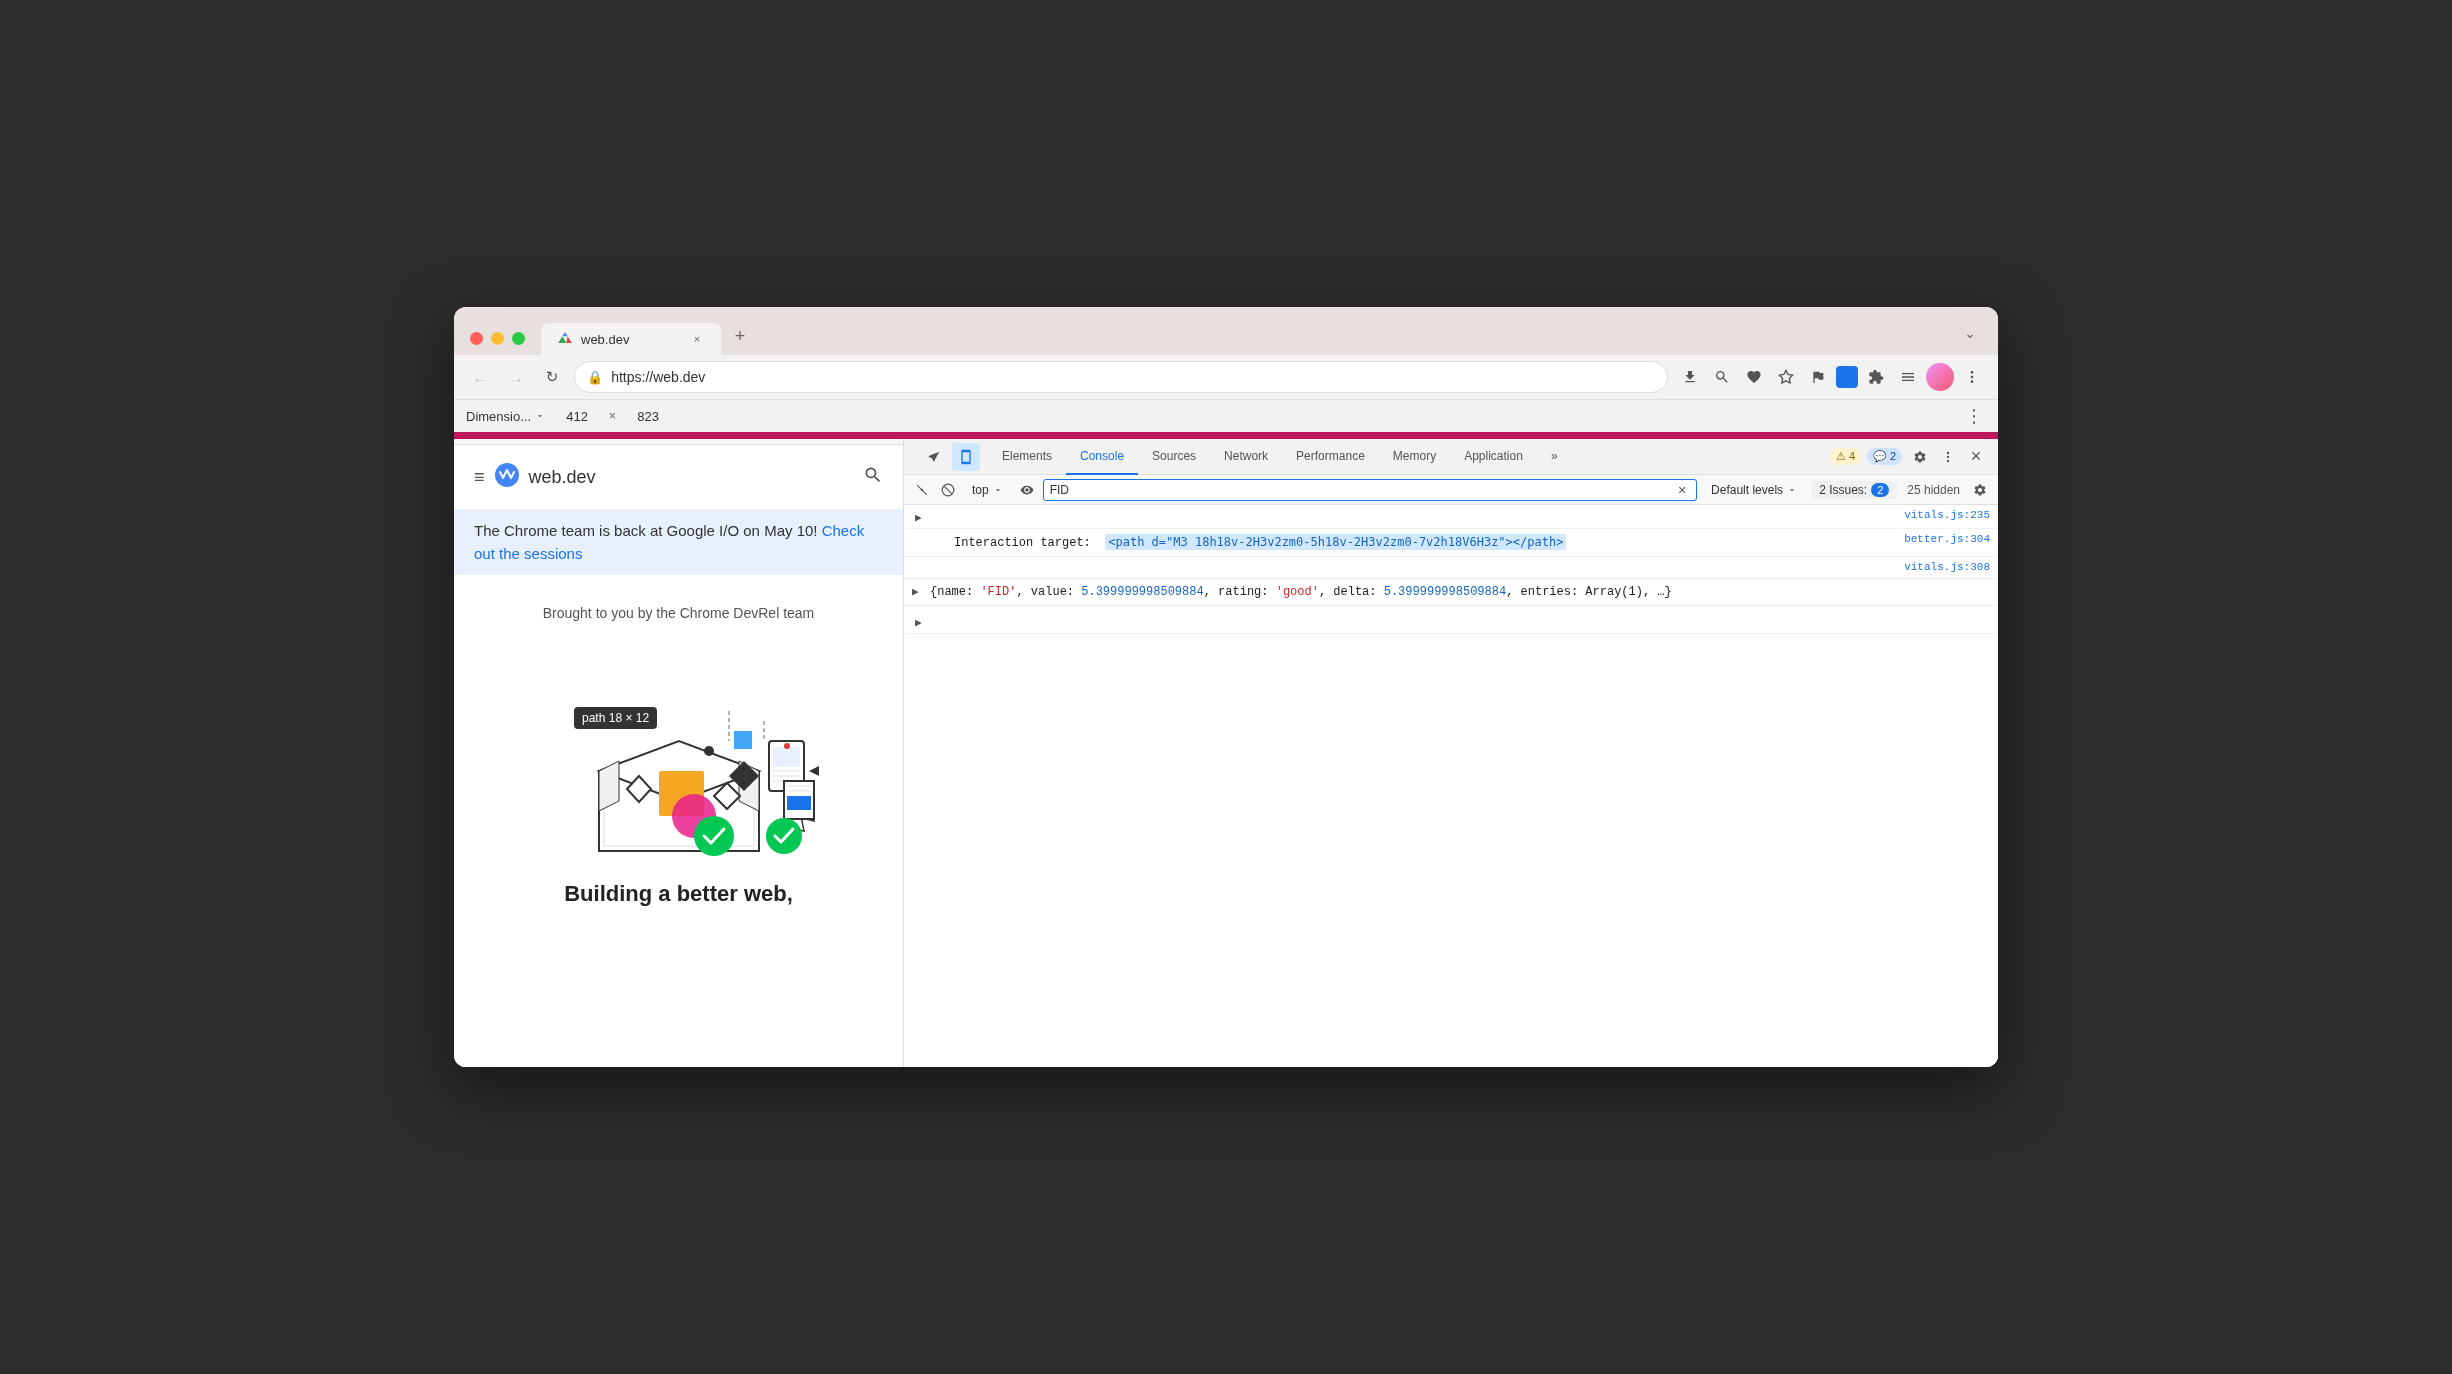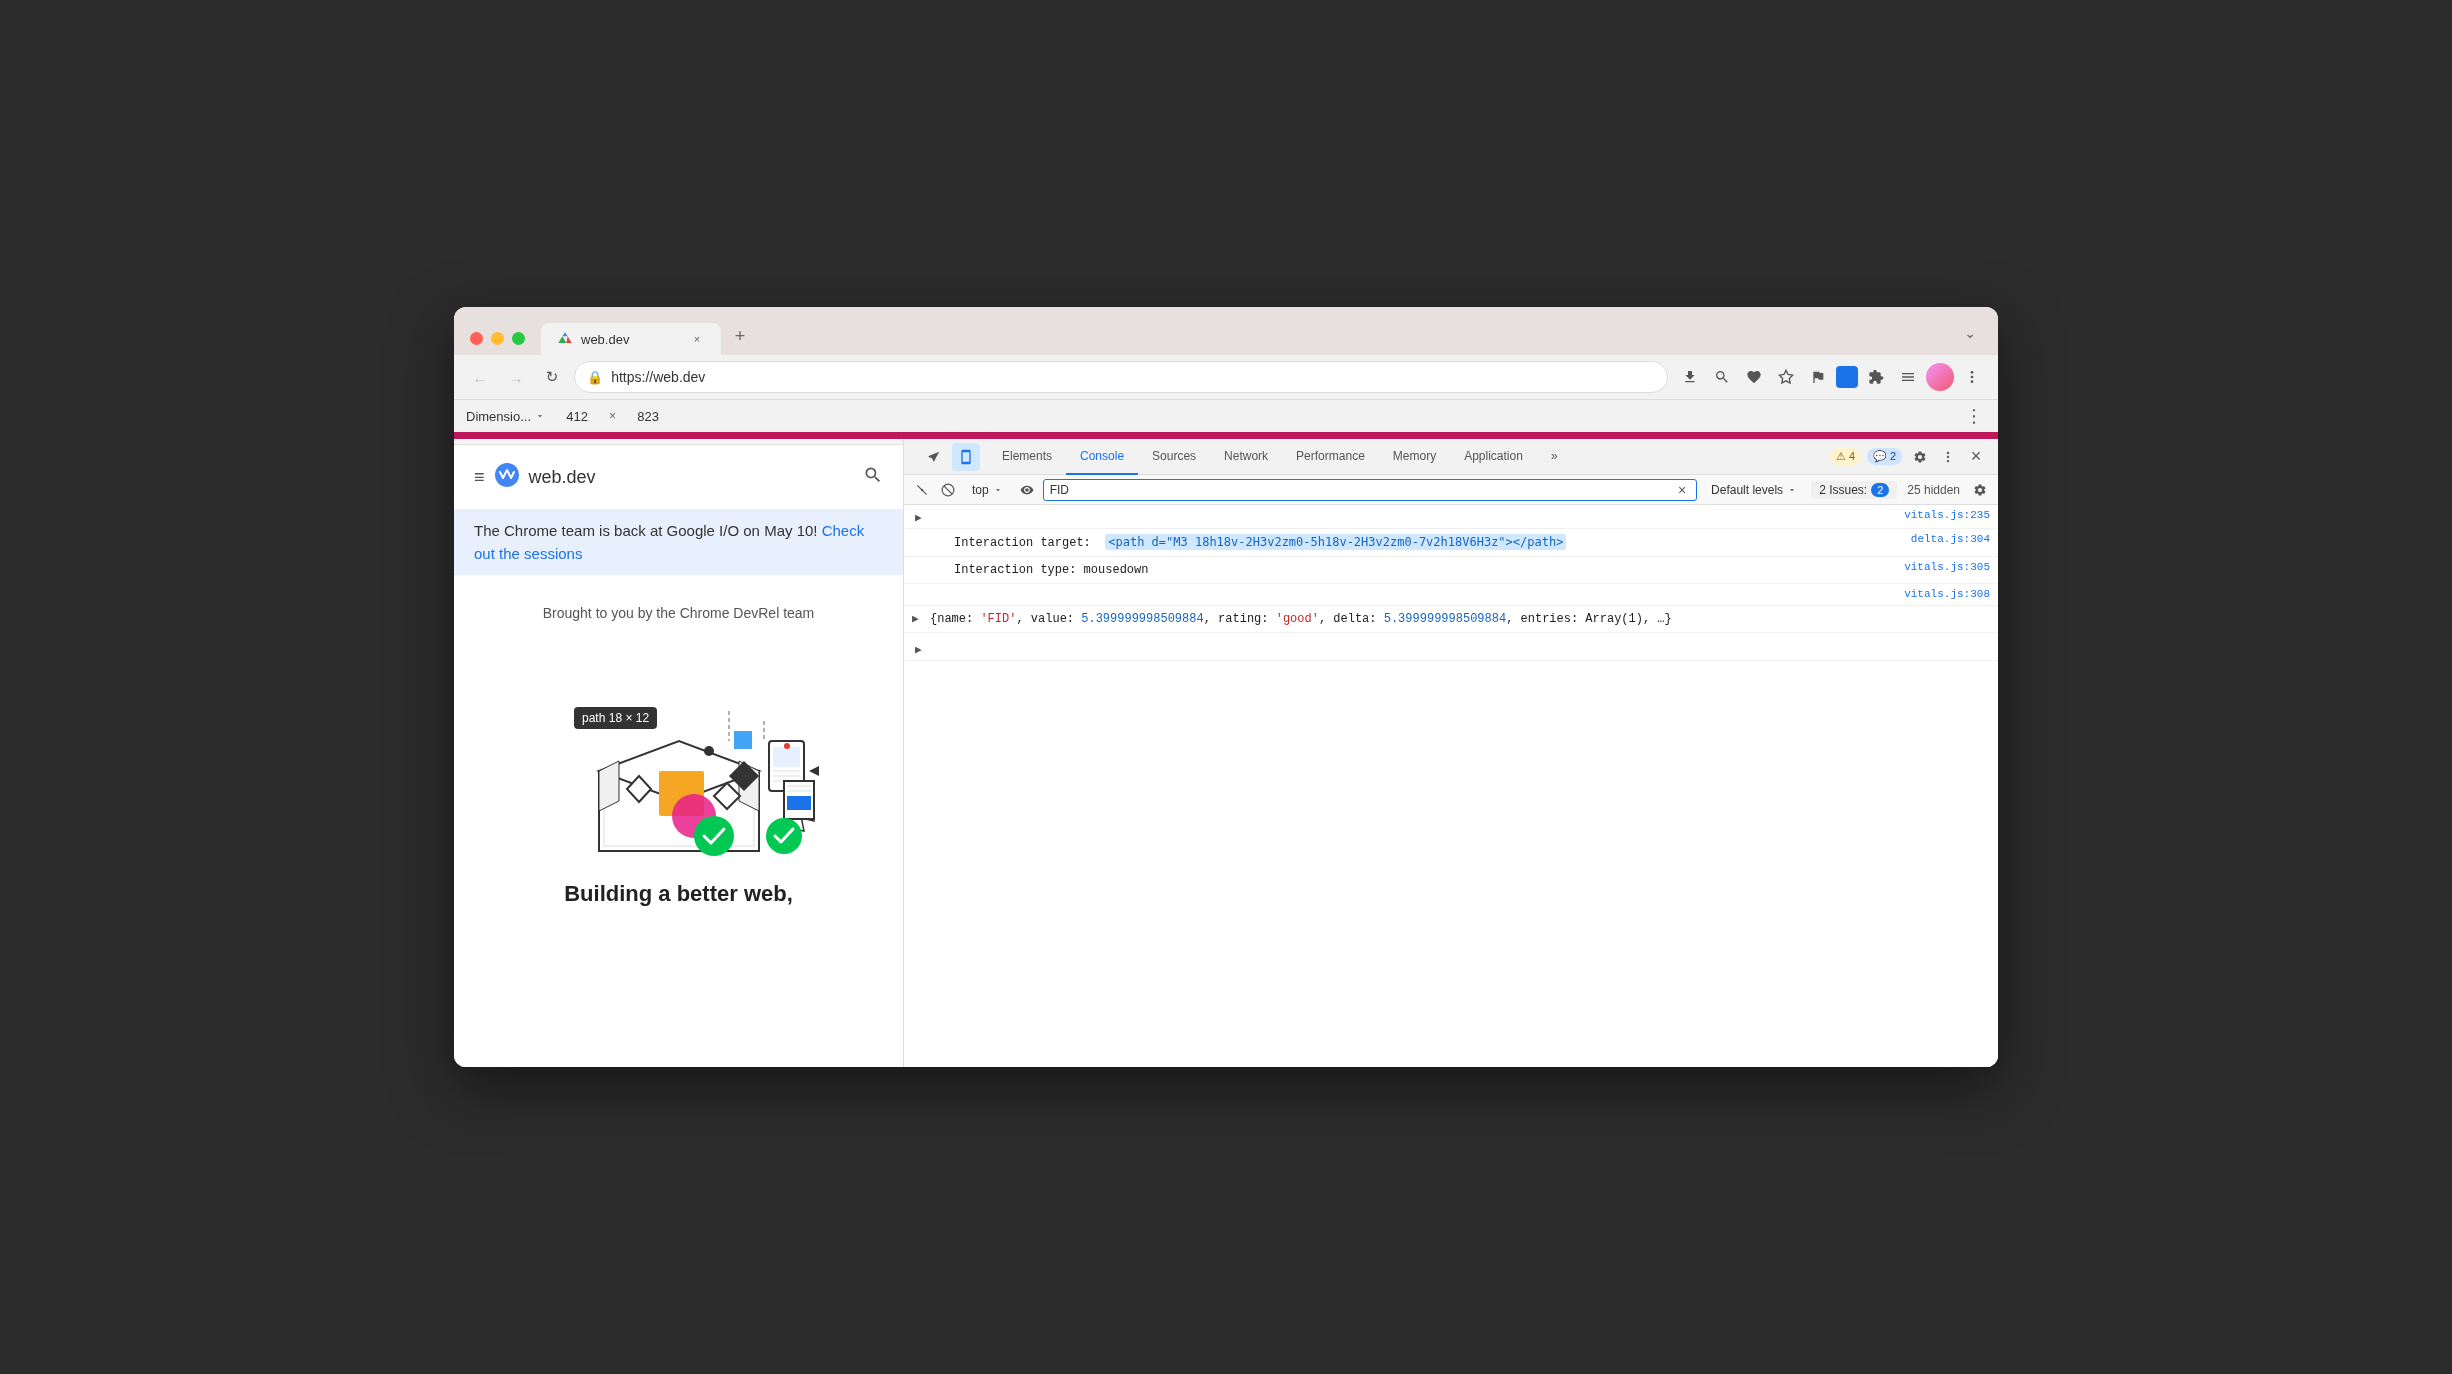--- a/index.html
+++ b/index.html
@@ -874,30 +874,23 @@
         <div class="console-entry" style="border-left: 3px solid transparent;">
           <span class="entry-arrow">▶</span>
           <span class="entry-source">vitals.js:235</span>
         </div>
 
         <div class="console-entry" style="padding-left: 32px;">
           <span class="entry-arrow"> </span>
           <span class="entry-content">
             <span class="c-dark">Interaction target: &nbsp;</span><span style="background:#d0e8ff; color:#1565c0; font-family: monospace; font-size: 12px; padding: 1px 3px; border-radius: 2px;">&lt;path d="M3 18h18v-2H3v2zm0-5h18v-2H3v2zm0-7v2h18V6H3z"&gt;&lt;/path&gt;</span>
           </span>
-          <span class="entry-source">delta.js:304</span>
-        </div>
-
-        <div class="console-entry" style="padding-left: 32px;">
-          <span class="entry-arrow"> </span>
-          <span class="entry-content">
-            <span class="c-dark">Interaction type: mousedown</span>
-          </span>
-          <span class="entry-source">vitals.js:305</span>
-        </div>
+          <span class="entry-source">better.js:304</span>
+        </div>
+
 
         <div class="console-entry" style="padding-left: 32px;">
           <span class="entry-arrow"> </span>
           <span class="entry-content"></span>
           <span class="entry-source">vitals.js:308</span>
         </div>
 
         <div class="console-entry">
           <span class="entry-arrow">▶</span>
           <span class="entry-content">

